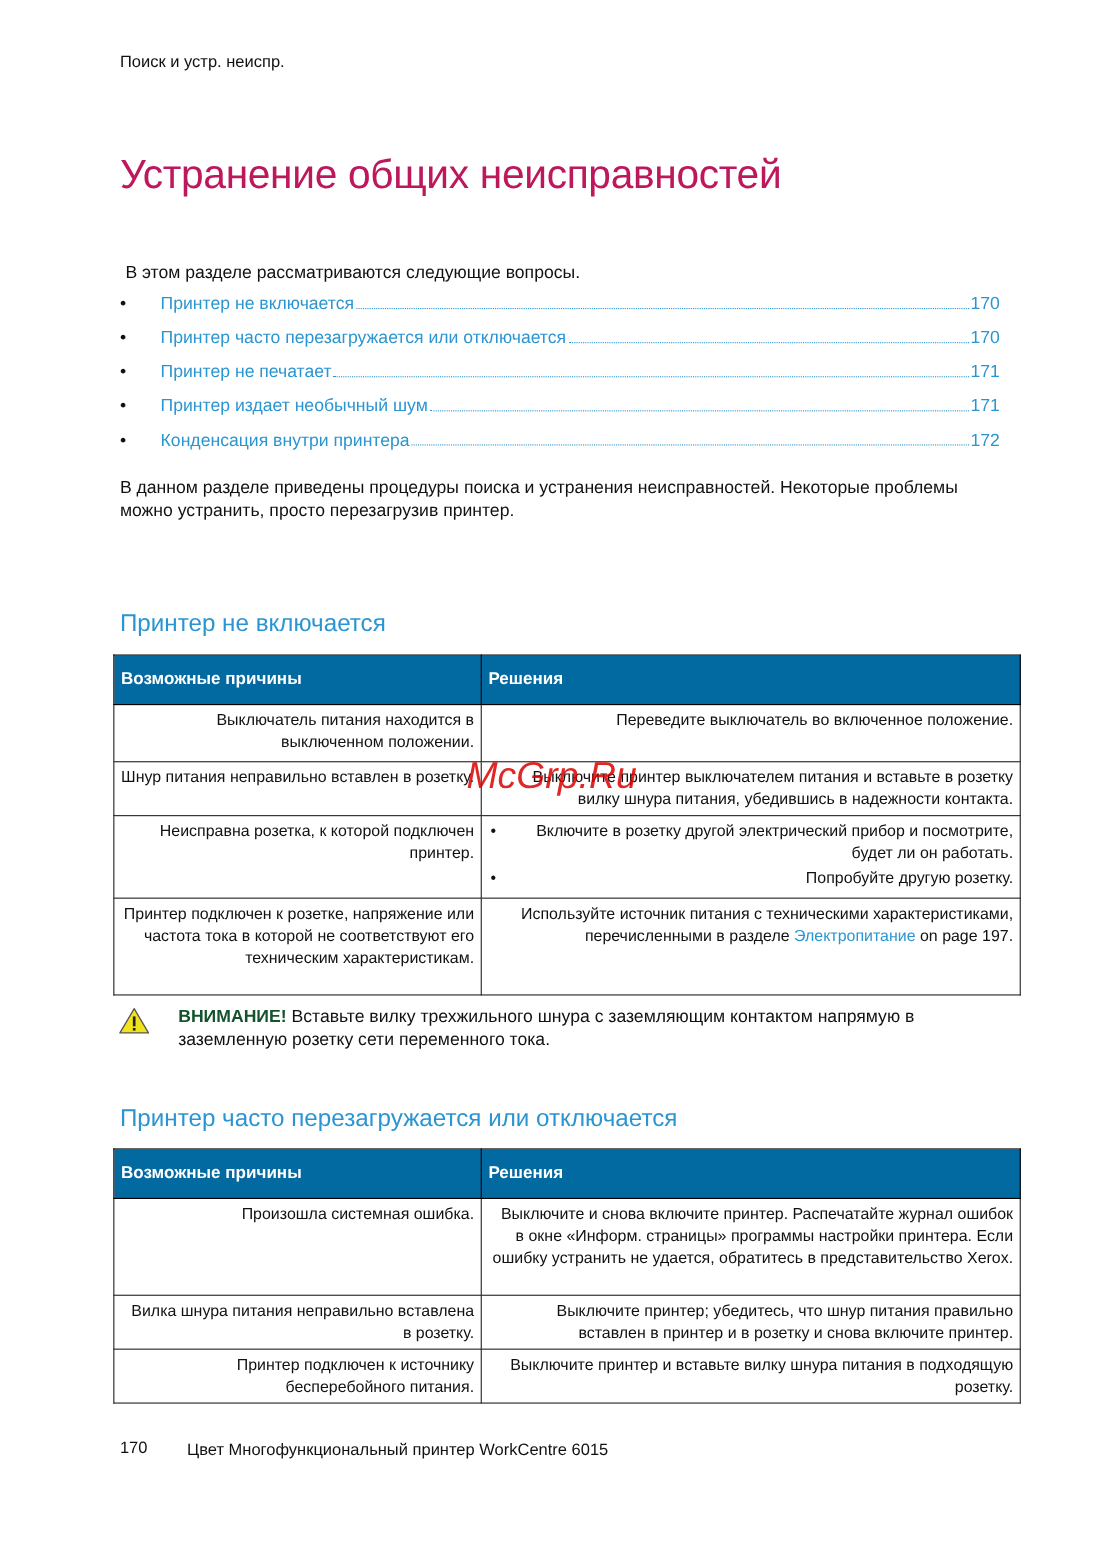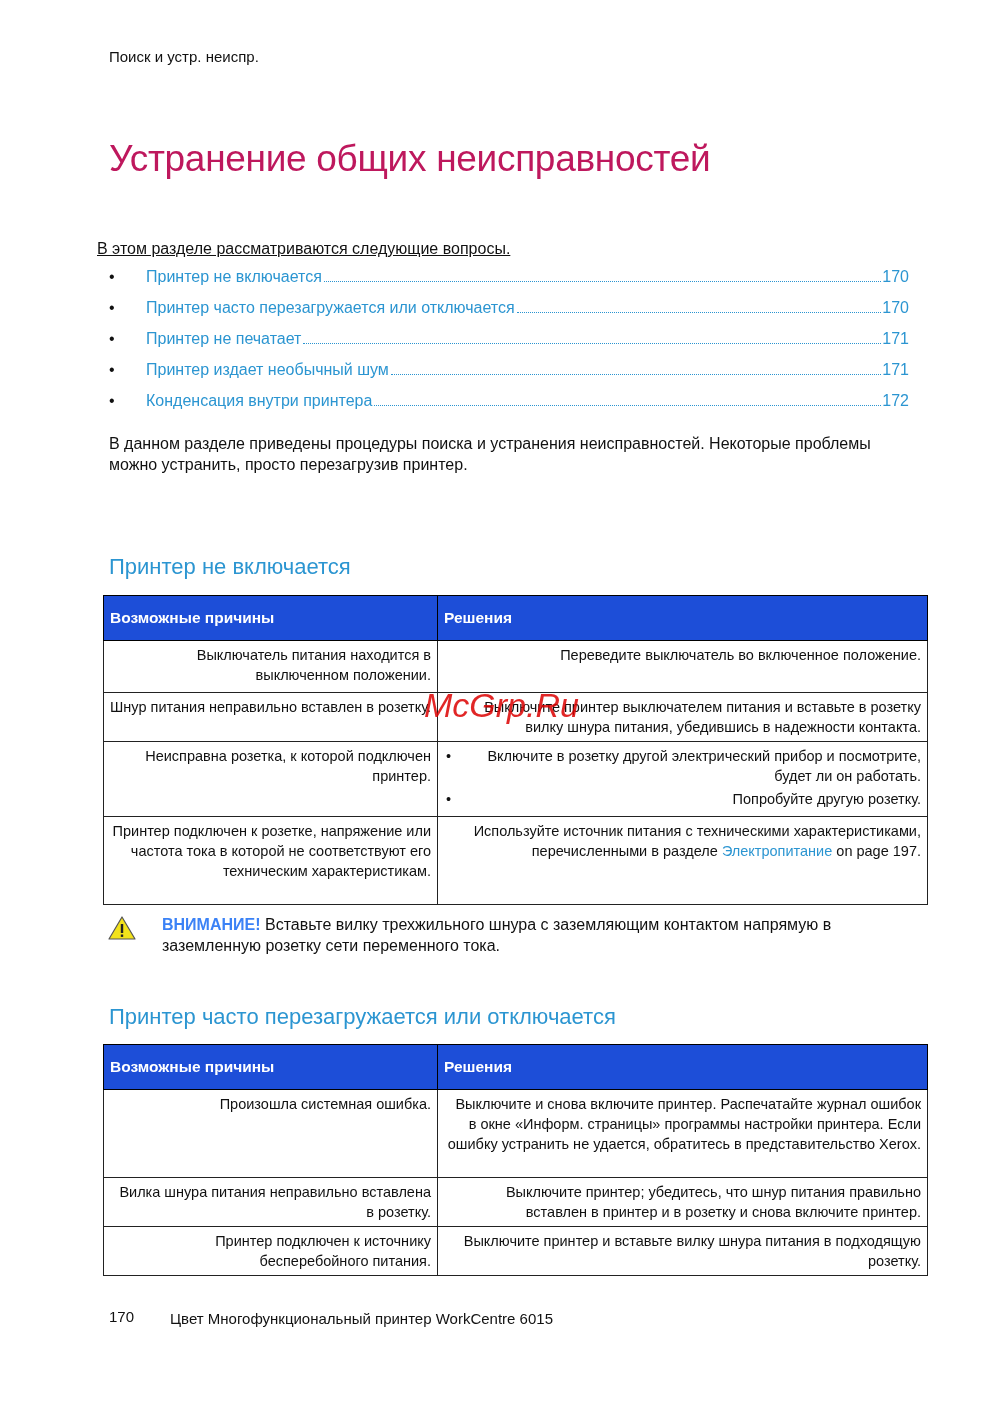--- a/index.html
+++ b/index.html
@@ -1,40 +1,40 @@
 <!DOCTYPE html>
 <html><head>
   <meta charset="utf-8">
   <style>
     html, body { margin: 0; padding: 0; background: #ffffff; }
     body { width: 1000px; height: 1414px; position: relative; overflow: hidden;
            font-family: "Liberation Sans", sans-serif; color: #111; }
     .header-crumb { position: absolute; left: 109px; top: 48px; font-size: 15px; color: #111; }
     .page-title { position: absolute; left: 109px; top: 138px; font-size: 37px; color: #be185d; font-weight: normal; margin: 0; letter-spacing: -0.3px; }
-    .intro { position: absolute; left: 97px; top: 240px; font-size: 16px; text-decoration: underline; }
+    .intro { position: absolute; left: 114px; top: 240px; font-size: 16px; }
     .toc { position: absolute; left: 109px; top: 268px; width: 800px; list-style: none; margin: 0; padding: 0; }
     .toc li { display: flex; align-items: baseline; height: 31px; font-size: 16px; }
     .toc .bullet { width: 37px; color: #111; font-size: 16px; }
     .toc .toc-link { color: #2b95d1; white-space: nowrap; text-decoration: none; }
     .toc .dots { flex: 1; border-bottom: 1px dotted #2b95d1; margin: 0 1px 4px 2px; height: 1px; }
     .toc .page { color: #2b95d1; }
     .para { position: absolute; left: 109px; top: 433px; width: 780px; font-size: 16px; line-height: 21px; }
     .section-title { position: absolute; left: 109px; font-size: 22px; color: #2b95d1; font-weight: normal; margin: 0; }
     table.trouble { position: absolute; left: 103px; width: 825px; border-collapse: collapse; font-size: 14.5px; }
-    table.trouble th { background: #1d4ed8; color: #fff; text-align: left; font-weight: bold; font-size: 15.5px; height: 44px; padding: 0 6px; border: 1px solid #000; }
+    table.trouble th { background: #0369a1; color: #fff; text-align: left; font-weight: bold; font-size: 15.5px; height: 44px; padding: 0 6px; border: 1px solid #000; }
     table.trouble td { border: 1.5px solid #222; vertical-align: top; padding: 4px 6px 4px 6px; line-height: 20px; text-align: right; }
     table.trouble td.c1 { width: 321px; }
     table.trouble ul { margin: 0; padding: 0; list-style: none; }
     table.trouble ul li { position: relative; padding-left: 24px; margin-bottom: 3px; }
     table.trouble ul li::before { content: "•"; position: absolute; left: 2px; top: 0; }
     .link { color: #2b95d1; }
     .warning { position: absolute; left: 108px; top: 914px; width: 820px; font-size: 16px; line-height: 21px; }
     .warning-icon { position: absolute; left: 0; top: 2px; width: 28px; height: 24px; }
     .warning-text { position: absolute; left: 54px; top: 0; width: 760px; }
-    .warning-label { color: #3b82f6; font-weight: bold; }
+    .warning-label { color: #14532d; font-weight: bold; }
     .footer-page { position: absolute; left: 109px; top: 1308px; font-size: 15px; }
     .footer-title { position: absolute; left: 170px; top: 1308px; font-size: 15px; line-height: 21px; }
     .watermark { position: absolute; left: 424px; top: 686px; font-size: 34px; font-style: italic; color: rgba(220,0,0,0.85); font-family: "Liberation Sans", sans-serif; pointer-events: none; letter-spacing: 0px; }
   </style>
 </head>
 <body>
 
 <div class="header-crumb">Поиск и устр. неиспр.</div>
 
 <h1 class="page-title">Устранение общих неисправностей</h1>

